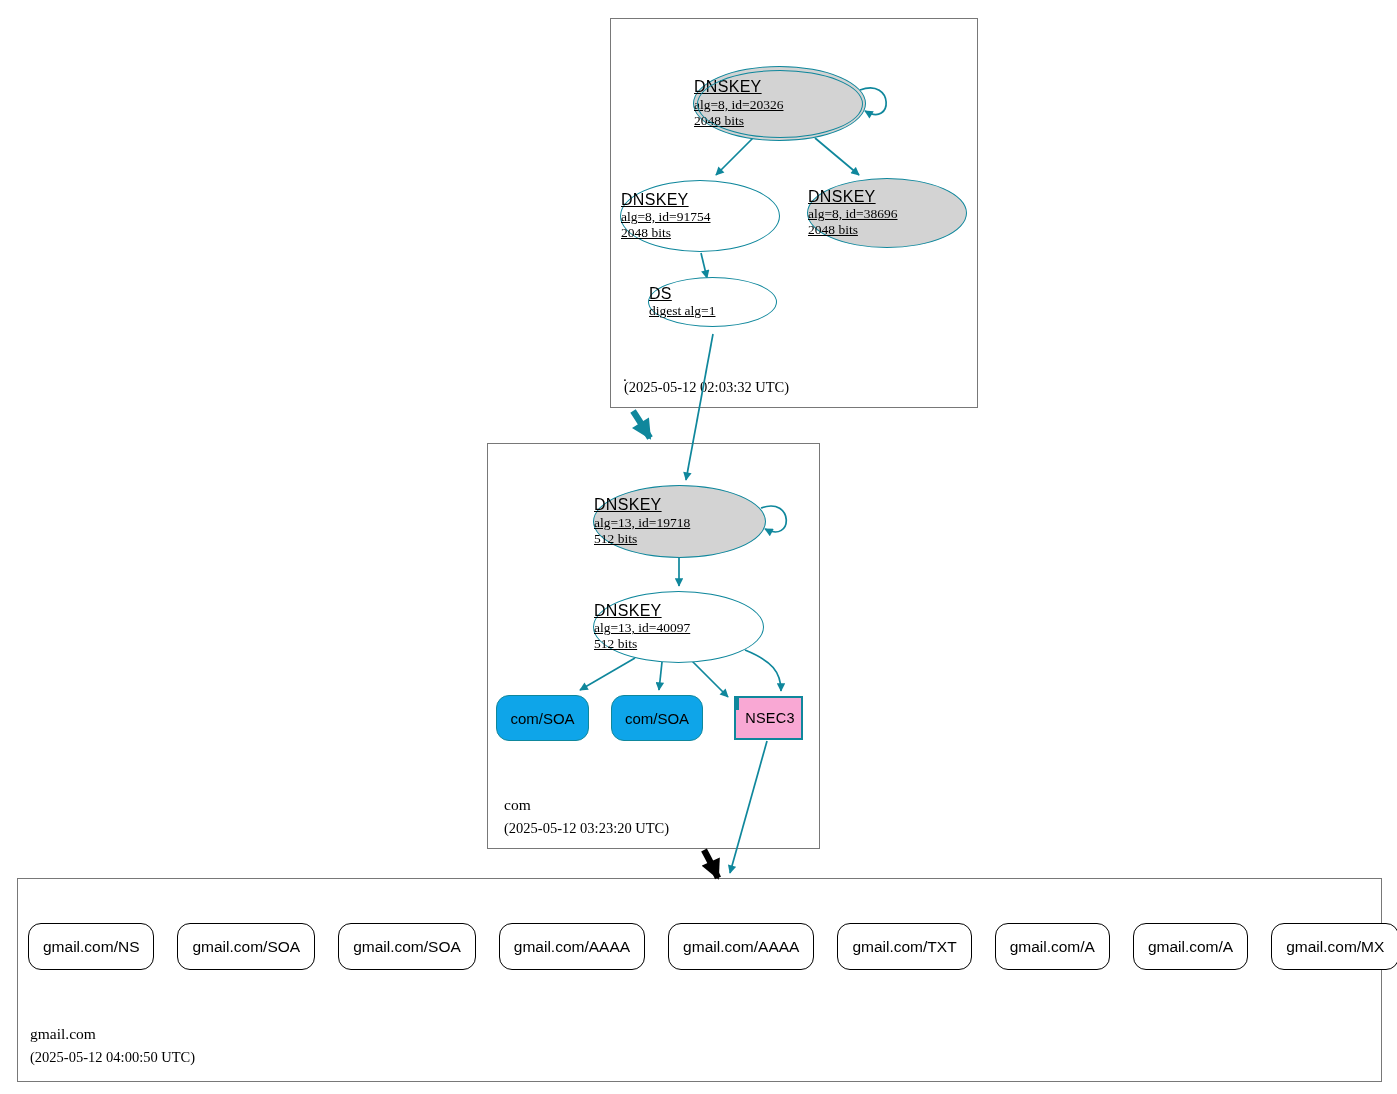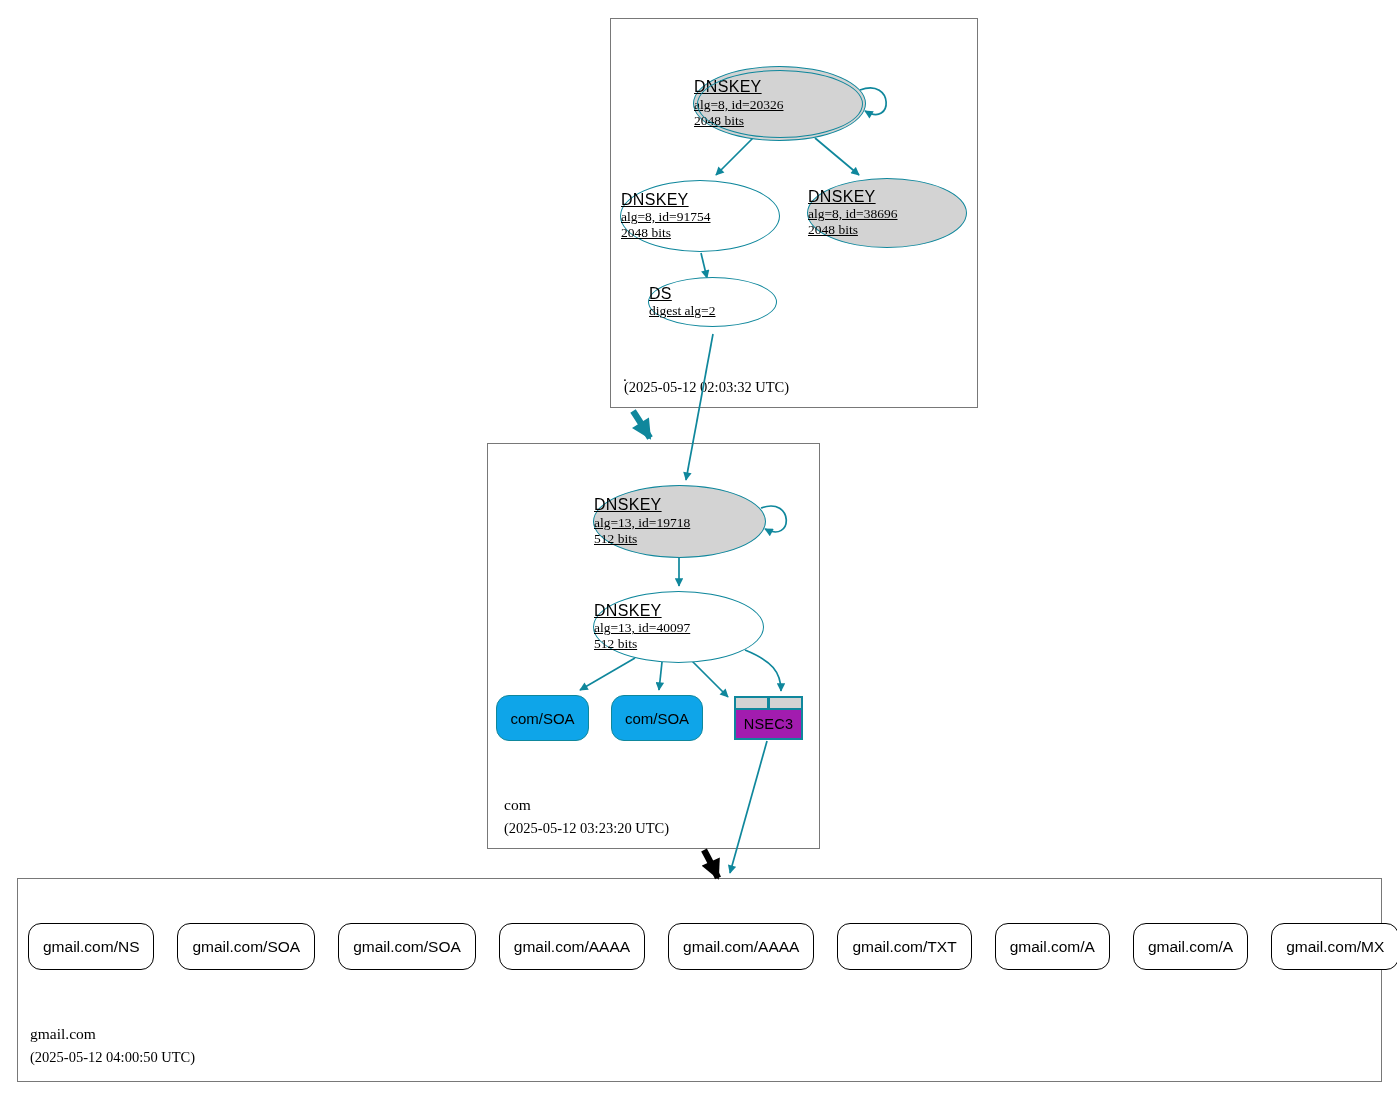--- a/index.html
+++ b/index.html
@@ -26,22 +26,22 @@
     content:""; position:absolute; left:2.5px; right:2.5px; top:2.5px; bottom:2.5px;
     border:1.7px solid #0f879c; border-radius:50%; pointer-events:none;
   }
   .nt { font-size:16px; line-height:1.15; letter-spacing:0.3px; }
   .nd { font-family:"Liberation Serif", serif; font-size:13.5px; line-height:1.18; }
   .rrbox {
     border:1.7px solid #0f879c; border-radius:13px; background:#0ea5e9;
     display:flex; align-items:center; justify-content:center; font-size:15px;
   }
   .nsec3 {
-    border:2.4px solid #0f879c; background:#a21caf;
-    display:flex; flex-direction:column;
+    border:2.4px solid #0f879c; background:#f9a8d4;
+    display:flex; flex-direction:row;
   }
   .nsec3-header { display:flex; height:10px; border-bottom:2.4px solid #0f879c; }
   .nsec3-cell { flex:1; background:#d3d3d3; }
   .nsec3-div { width:3px; background:#0f879c; }
   .nsec3-body { flex:1; display:flex; align-items:center; justify-content:center;
     font-size:14.5px; letter-spacing:0.2px; }
   .zone-name {
     position:absolute; font-family:"Liberation Serif", serif; font-size:15.5px;
     white-space:nowrap;
   }
@@ -132,21 +132,21 @@
   </div>
 
   <div class="node ellipse gray" style="left:807px;top:178px;width:160px;height:70px">
     <div class="nt">DNSKEY</div>
     <div class="nd">alg=8, id=38696</div>
     <div class="nd">2048 bits</div>
   </div>
 
   <div class="node ellipse" style="left:648px;top:277px;width:129px;height:50px">
     <div class="nt">DS</div>
-    <div class="nd">digest alg=2</div>
+    <div class="nd">digest alg=1</div>
   </div>
 
   <div class="node ellipse gray" style="left:593px;top:485px;width:173px;height:73px">
     <div class="nt">DNSKEY</div>
     <div class="nd">alg=13, id=19718</div>
     <div class="nd">512 bits</div>
   </div>
 
   <div class="node ellipse" style="left:593px;top:591px;width:171px;height:72px">
     <div class="nt">DNSKEY</div>

